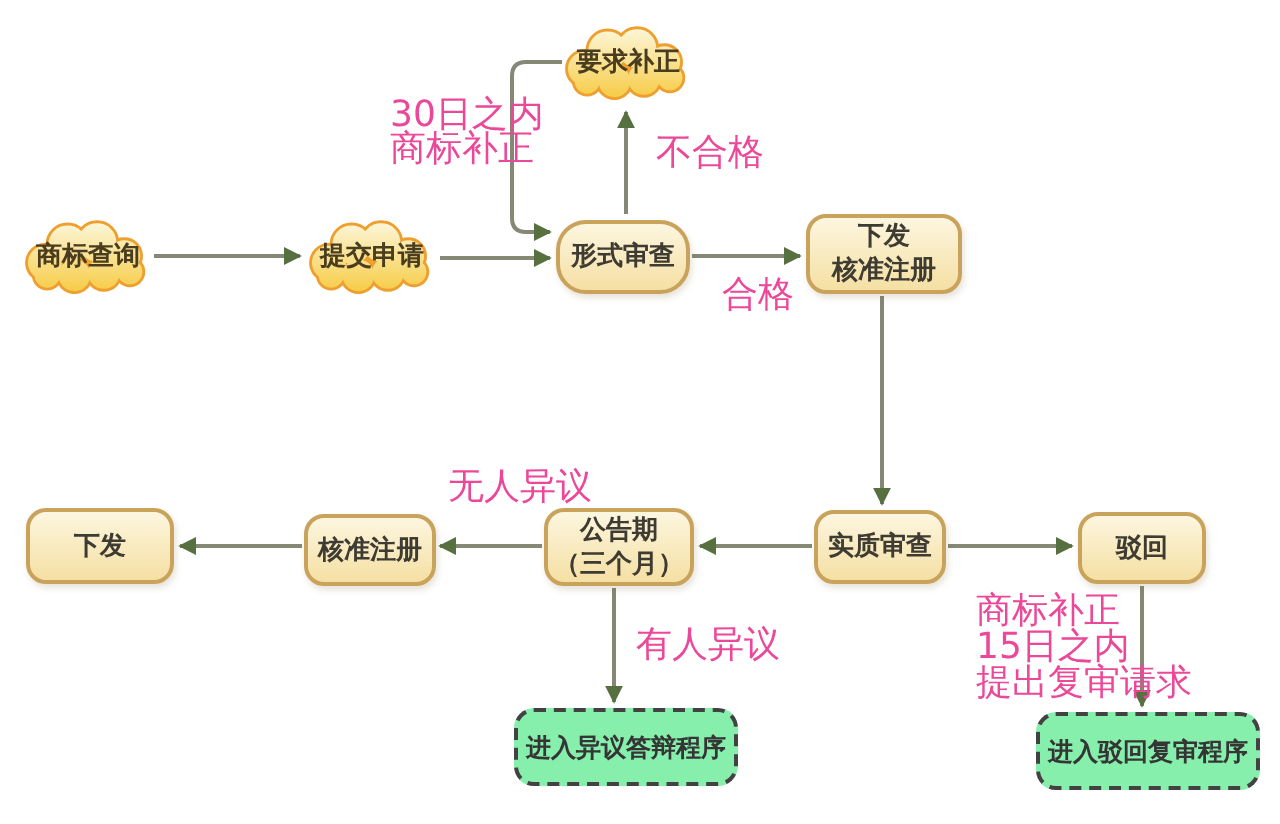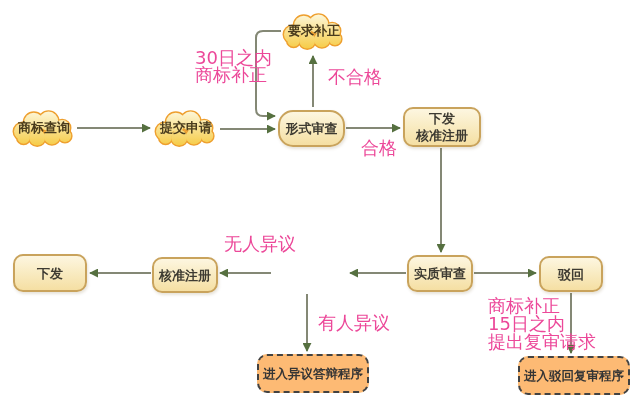--- a/index.html
+++ b/index.html
@@ -10,21 +10,21 @@
   #edges{position:absolute;left:0;top:0;width:640px;height:412px;z-index:1;}
   .node{position:absolute;z-index:2;display:flex;flex-direction:column;align-items:center;justify-content:center;text-align:center;}
   .box{
     background:linear-gradient(180deg,#fdf6e0 0%,#f9ecc4 45%,#f5dfa3 100%);
     border:2px solid #c9a35c;border-radius:10px;
     box-shadow:1px 2px 3px rgba(120,100,50,0.18);
     font-size:13px;font-weight:bold;color:#3e3b32;line-height:17px;
     box-sizing:border-box;
   }
   .dashed{
-    background:#fdba74;border:2px dashed #424242;border-radius:10px;
+    background:#86efac;border:2px dashed #424242;border-radius:10px;
     font-size:12.5px;font-weight:bold;color:#353535;line-height:16px;
     box-sizing:border-box;
     justify-content:center;
   }
   .cloud{background:transparent;}
   .cloud svg{position:absolute;left:0;top:0;}
   .cloud .lbl{position:relative;z-index:3;font-size:13px;font-weight:bold;color:#4a3c1e;}
   .edge-label{
     position:absolute;z-index:2;font-size:18px;color:#ec4899;line-height:17px;
     white-space:nowrap;
@@ -115,20 +115,24 @@
   </div>
 
   <div class="node box" style="left:407px;top:255px;width:66px;height:37px;">
     <span>实质审查</span>
   </div>
 
   <div class="node box" style="left:539px;top:256px;width:64px;height:36px;">
     <span>驳回</span>
   </div>
 
+  <div class="node box" style="left:272px;top:254px;width:75px;height:39px;">
+    <span>公告期</span>
+    <span>（三个月）</span>
+  </div>
 
   <div class="node box" style="left:152px;top:257px;width:66px;height:36px;">
     <span>核准注册</span>
   </div>
 
   <div class="node box" style="left:13px;top:254px;width:74px;height:38px;">
     <span>下发</span>
   </div>
 
   <div class="node dashed" style="left:257px;top:354px;width:112px;height:39px;">

